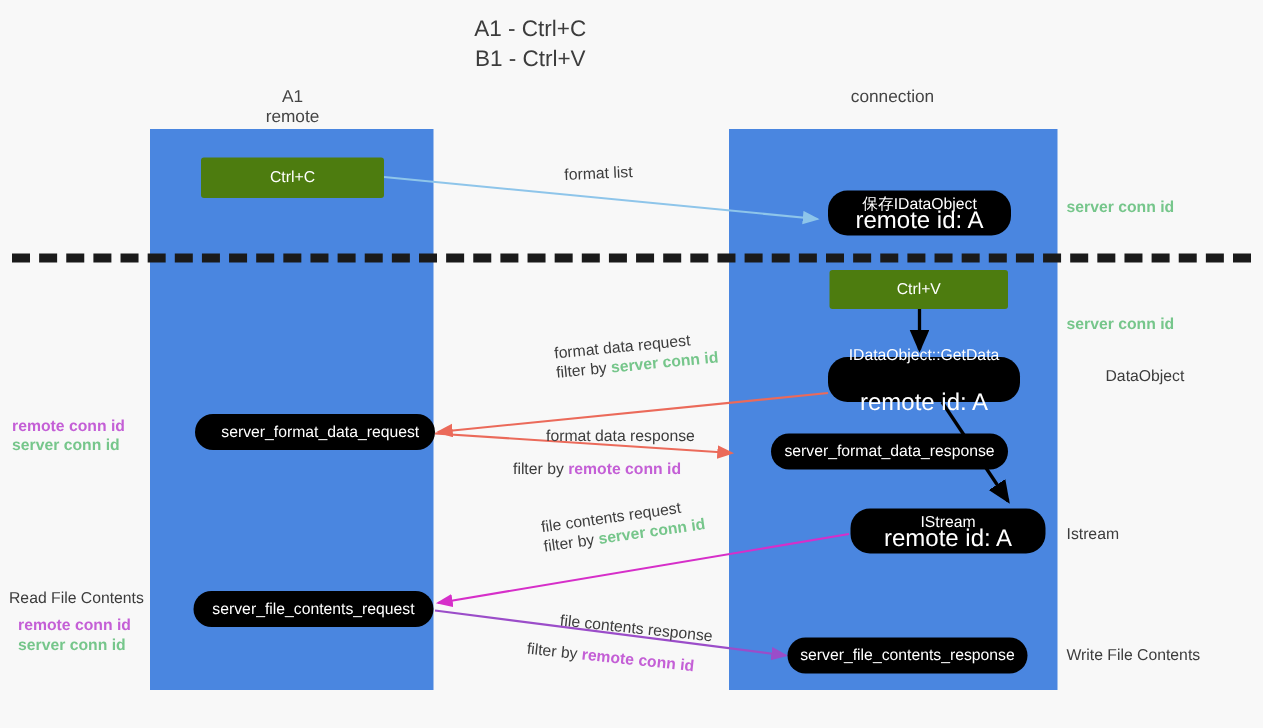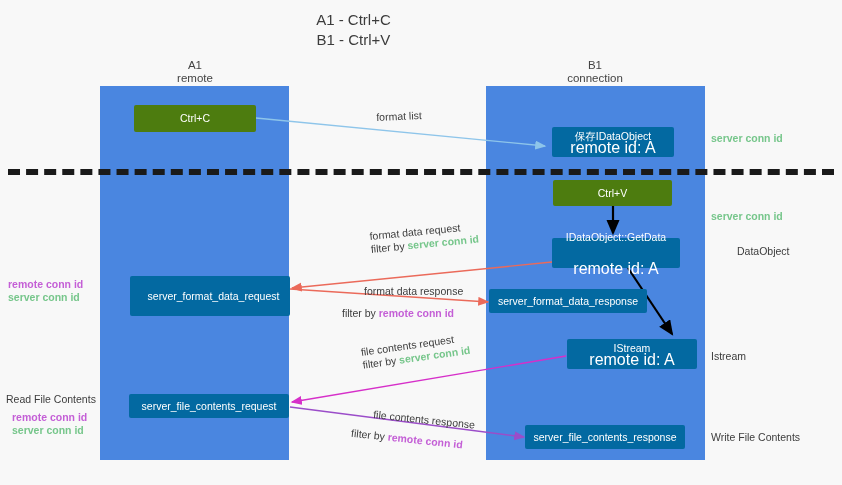--- a/index.html
+++ b/index.html
@@ -36,21 +36,21 @@
   
   .node{
     box-sizing:border-box;
     display:flex;flex-direction:column;
     align-items:center;justify-content:center;
     color:#ffffff;font-size:10.5px;line-height:12.5px;
     text-align:center;border-radius:2px;
     padding:2px 4px;
   }
   .node.green{background:#4d7c0f;}
-  .node.orange{background:#0369a1;}
+  .node.orange{background:#000000;border-radius:13px;}
   .node .l2{font-size:16px;}
 
   
   .sidelabel{font-size:10.5px;line-height:13px;}
   .green-t{color:#76c68b;font-weight:bold;}
   .purple-t{color:#c45fd6;font-weight:bold;}
   .dark-t{color:#3c3c3c;}
 
   
   .cap{
@@ -70,21 +70,20 @@
   <div class="abs title">
     <div>A1 - Ctrl+C</div>
     <div>B1 - Ctrl+V</div>
   </div>
 
   <div class="abs colhead" style="left:115px;top:59px;width:160px;">
     <div>A1</div>
     <div>remote</div>
   </div>
   <div class="abs colhead" style="left:515px;top:59px;width:160px;">
-    <div>B1</div>
     <div>connection</div>
   </div>
 
   <div class="abs lane" style="left:100px;top:86px;width:189px;height:374px;"></div>
   <div class="abs lane" style="left:486px;top:86px;width:219px;height:374px;"></div>
 
   <svg class="overlay" viewBox="0 0 842 485">
     <defs>
       <marker id="ar-blue" markerWidth="9" markerHeight="9" refX="7" refY="3.2" orient="auto">
         <path d="M0,0 L8,3.2 L0,6.4 z" fill="#8ec5ea"></path>
@@ -131,25 +130,25 @@
 
   <div class="abs node green" style="left:553px;top:180px;width:119px;height:26px;">
     <div>Ctrl+V</div>
   </div>
 
   <div class="abs node orange" style="left:552px;top:238px;width:128px;height:30px;gap:20px;">
     <div>IDataObject::GetData</div>
     <div class="l2">remote id: A</div>
   </div>
 
-  <div class="abs node orange" style="left:130px;top:276px;width:160px;height:40px;padding-left:11px;">
+  <div class="abs node orange" style="left:130px;top:276px;width:160px;height:24px;padding-left:11px;">
     <div>server_format_data_request</div>
   </div>
 
-  <div class="abs node orange" style="left:489px;top:289px;width:158px;height:24px;">
+  <div class="abs node orange" style="left:514px;top:289px;width:158px;height:24px;">
     <div>server_format_data_response</div>
   </div>
 
   <div class="abs node orange" style="left:567px;top:339px;width:130px;height:30px;">
     <div>IStream</div>
     <div class="l2">remote id: A</div>
   </div>
 
   <div class="abs node orange" style="left:129px;top:394px;width:160px;height:24px;">
     <div>server_file_contents_request</div>

